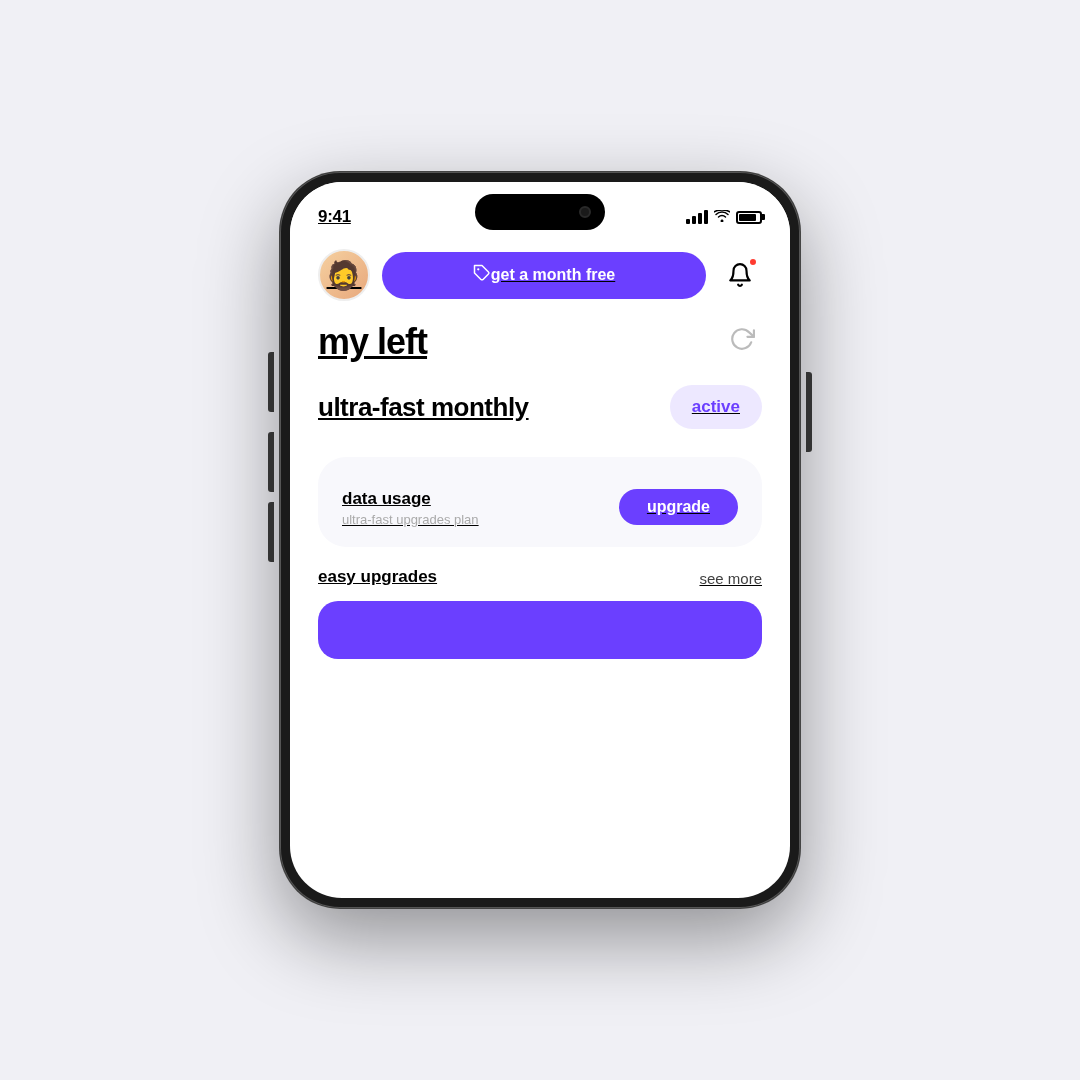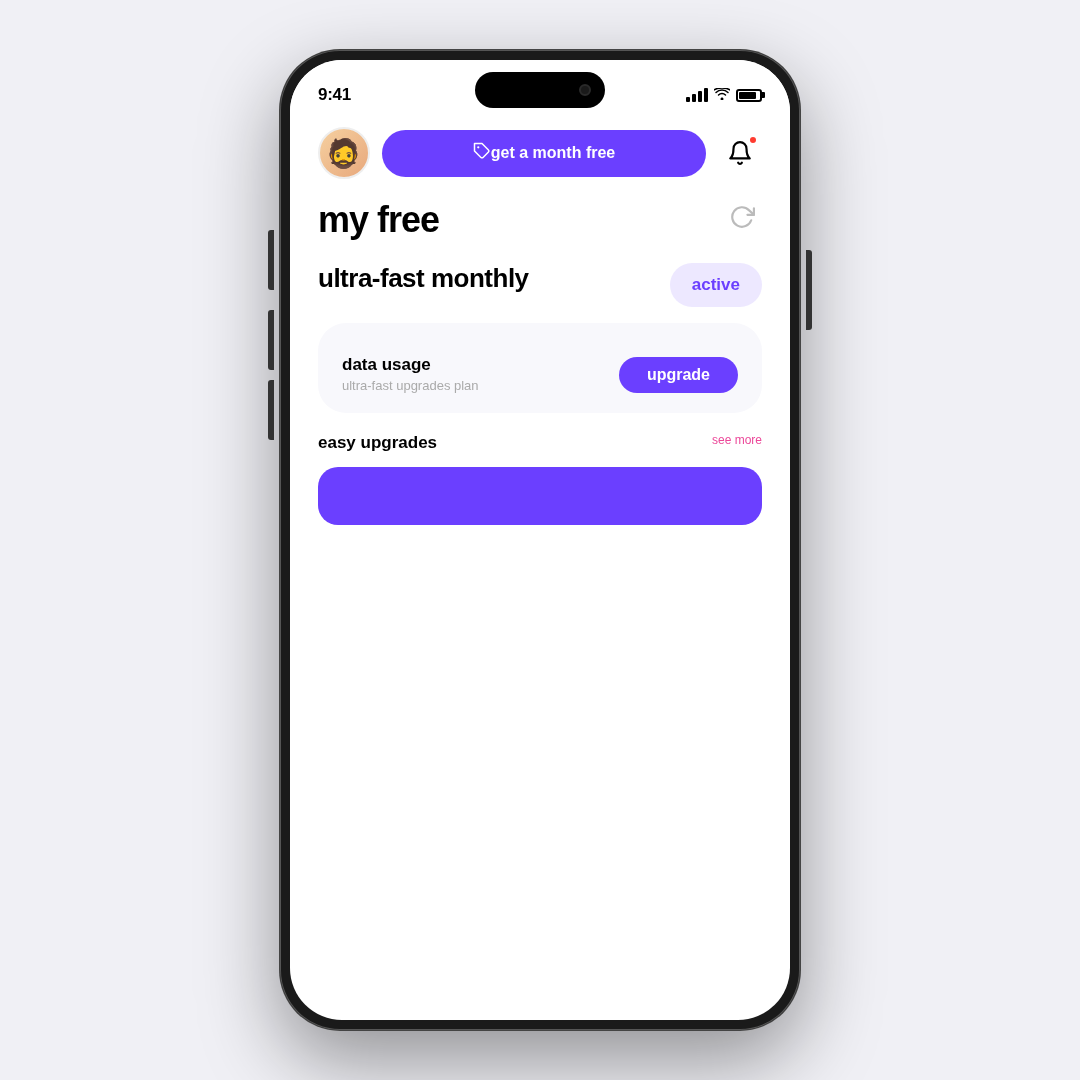--- a/index.html
+++ b/index.html
@@ -9,29 +9,30 @@
       background: #f0f0f5;
       display: flex;
       align-items: center;
       justify-content: center;
       font-family: -apple-system, BlinkMacSystemFont, 'Segoe UI', sans-serif;
       overflow: hidden;
     }
 
     .phone-outer {
       width: 520px;
-      height: 980px;
+      height: 736px;
       background: #1a1a1a;
       border-radius: 60px;
       padding: 10px;
       box-shadow:
         0 0 0 1px #444,
         0 30px 80px rgba(0,0,0,0.4),
         inset 0 0 0 1px #555;
       position: relative;
+      text-decoration: underline;
     }
 
     
     .phone-outer::before {
       content: '';
       position: absolute;
       left: -12px;
       top: 180px;
       width: 6px;
       height: 60px;
@@ -259,23 +260,23 @@
     }
 
     .refresh-icon {
       font-size: 24px;
       color: #aaa;
     }
 
     
     .plan-name-row {
       display: flex;
-      align-items: flex-start;
-      justify-content: space-between;
-      margin-bottom: 16px;
+      align-items: center;
+      justify-content: space-between;
+      margin-bottom: 28px;
     }
 
     .plan-name {
       font-size: 26px;
       font-weight: 800;
       color: #000;
       letter-spacing: -0.5px;
     }
 
     .active-badge {
@@ -334,21 +335,21 @@
     .gauge-sub {
       font-size: 14px;
       color: #999;
       font-weight: 400;
       margin-top: 2px;
     }
 
     
     .card-bottom {
       display: flex;
-      align-items: flex-end;
+      align-items: flex-start;
       justify-content: space-between;
       padding-top: 8px;
     }
 
     .data-usage-label {
       font-size: 17px;
       font-weight: 700;
       color: #000;
       margin-bottom: 3px;
     }
@@ -365,34 +366,34 @@
       border-radius: 50px;
       padding: 9px 28px;
       font-size: 16px;
       font-weight: 700;
       cursor: pointer;
     }
 
     
     .easy-upgrades-row {
       display: flex;
-      align-items: flex-start;
+      align-items: flex-end;
       justify-content: space-between;
       margin-bottom: 14px;
     }
 
     .easy-upgrades-title {
       font-size: 17px;
       font-weight: 800;
       color: #000;
     }
 
     .see-more-link {
-      font-size: 12px;
-      color: #ec4899;
+      font-size: 15px;
+      color: #404040;
       cursor: pointer;
       background: none;
       border: none;
     }
 
     .bottom-promo-bar {
       background: #6b3fff;
       border-radius: 20px;
       height: 58px;
     }
@@ -447,21 +448,21 @@
         <button class="notification-btn">
           <svg class="bell-icon-svg" viewBox="0 0 24 24" fill="none">
             <path d="M18 8A6 6 0 0 0 6 8c0 7-3 9-3 9h18s-3-2-3-9" stroke="#000" stroke-width="2" stroke-linecap="round" stroke-linejoin="round"></path>
             <path d="M13.73 21a2 2 0 0 1-3.46 0" stroke="#000" stroke-width="2" stroke-linecap="round" stroke-linejoin="round"></path>
           </svg>
           <div class="notification-dot"></div>
         </button>
       </div>
 
       <div class="page-title-row">
-        <h1 class="page-title">my free</h1>
+        <h1 class="page-title">my left</h1>
         <button class="refresh-btn">
           <span class="refresh-icon">
             <svg width="26" height="26" viewBox="0 0 24 24" fill="none">
               <path d="M23 4v6h-6" stroke="#bbb" stroke-width="2" stroke-linecap="round" stroke-linejoin="round"></path>
               <path d="M20.49 15a9 9 0 1 1-2.12-9.36L23 10" stroke="#bbb" stroke-width="2" stroke-linecap="round" stroke-linejoin="round"></path>
             </svg>
           </span>
         </button>
       </div>
 

